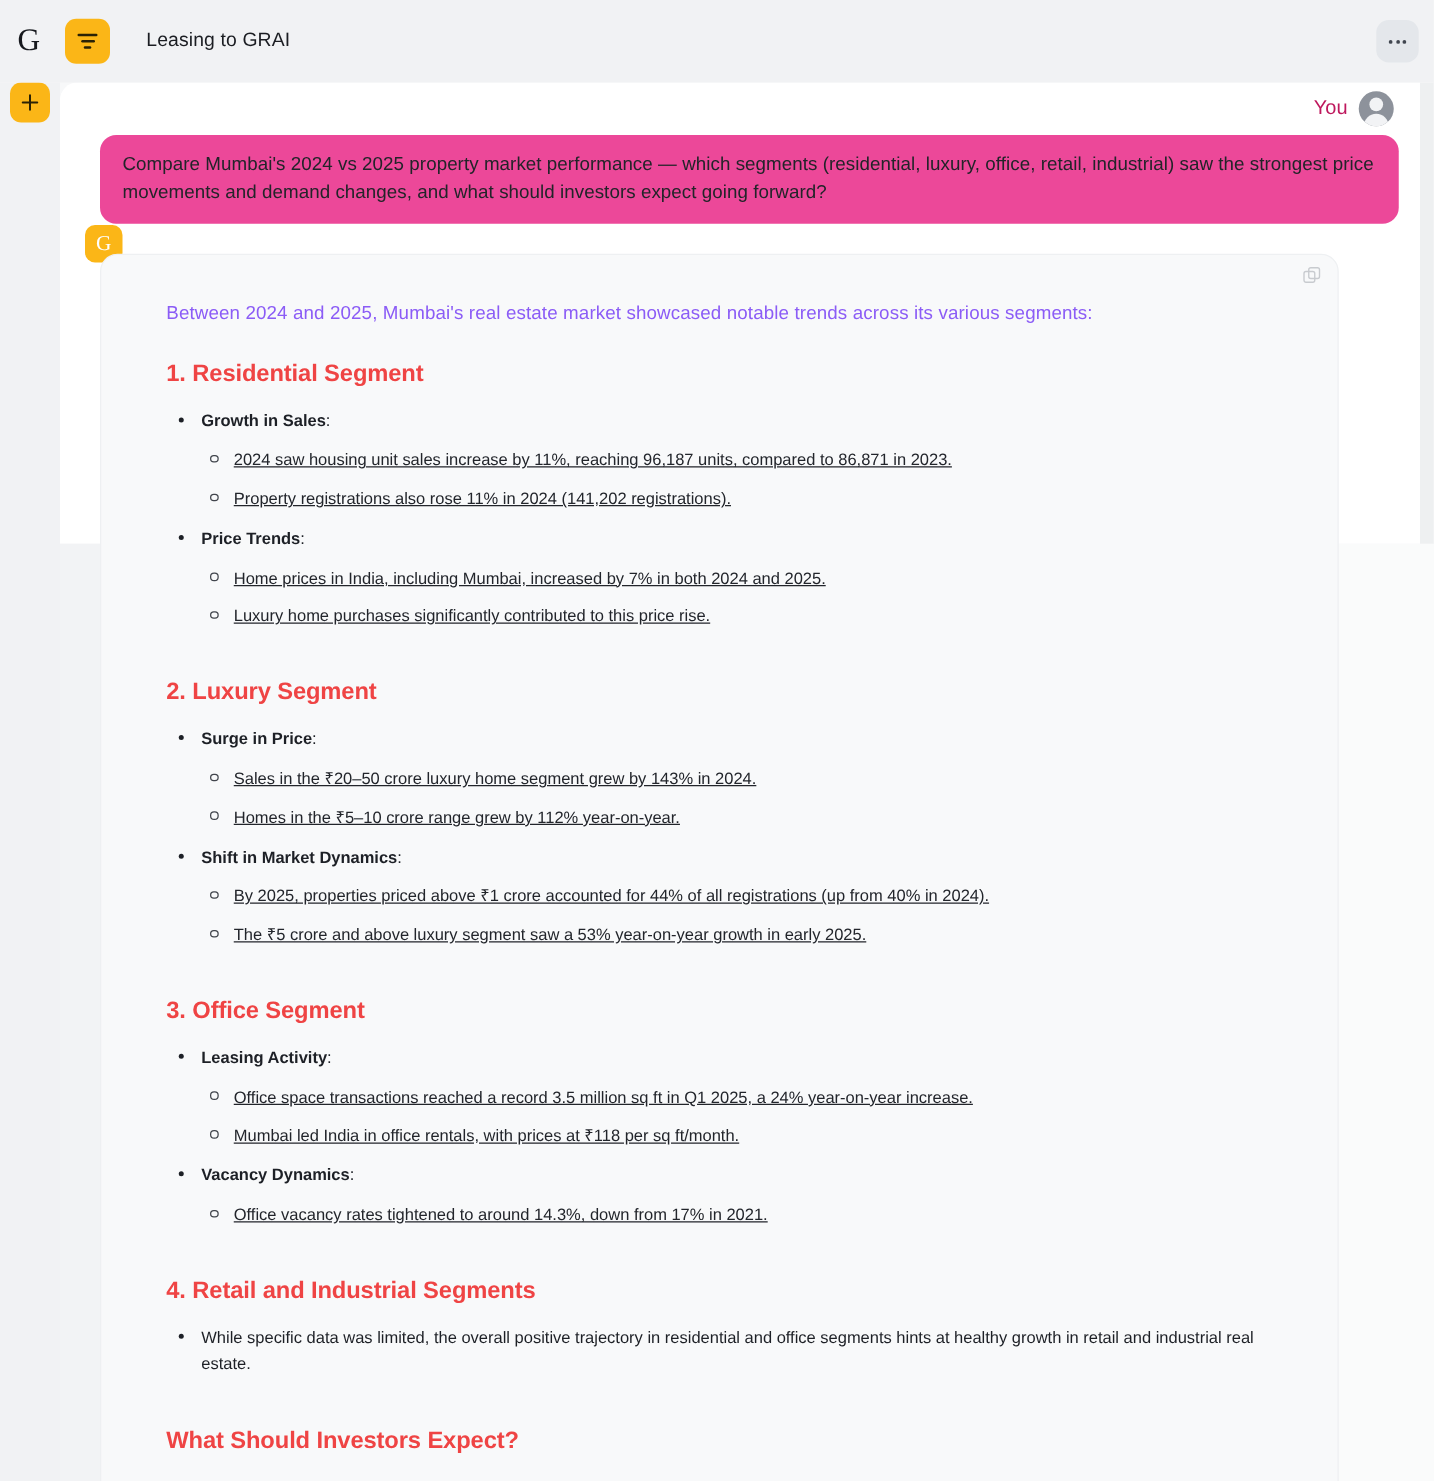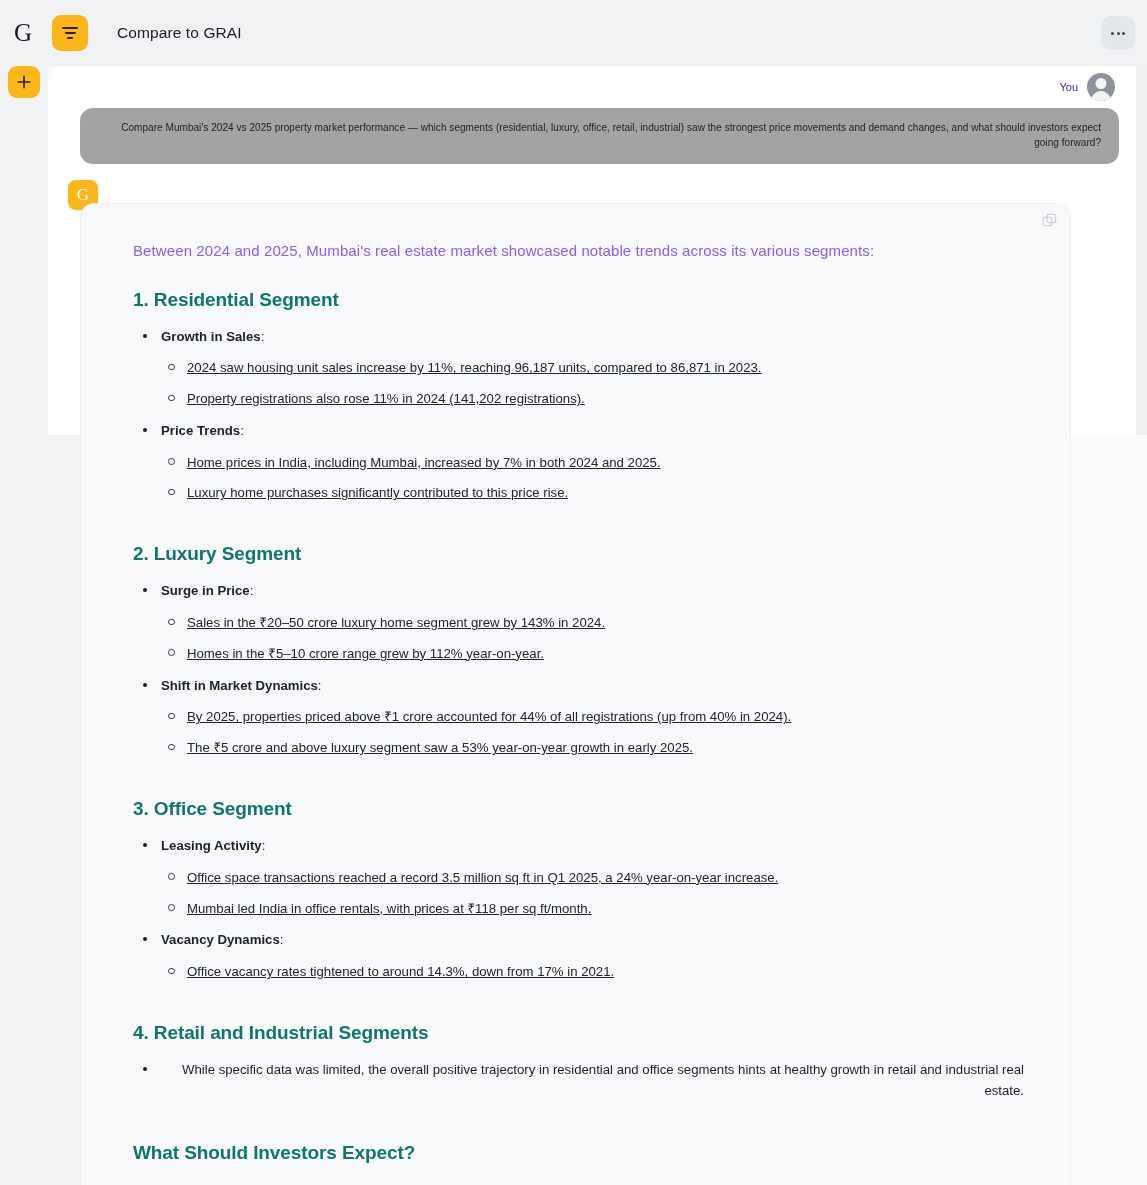--- a/index.html
+++ b/index.html
@@ -128,21 +128,21 @@
     width: 1039px;
   }
   .user-meta {
     display: flex;
     align-items: center;
     justify-content: flex-end;
     gap: 9px;
     height: 34px;
     padding-right: 4px;
   }
-  .user-name { font-size: 11px; color: #4c1d95; }
+  .user-name { font-size: 16px; color: #be185d; }
   .avatar {
     width: 28px; height: 28px;
     border-radius: 50%;
     background: #8d929b;
     position: relative;
     overflow: hidden;
     flex: none;
   }
   .avatar::before {
     content: "";
@@ -157,28 +157,27 @@
     content: "";
     position: absolute;
     left: 50%; top: 18px;
     transform: translateX(-50%);
     width: 20px; height: 16px;
     border-radius: 10px 10px 0 0;
     background: #f2f3f5;
   }
   .user-bubble {
     margin-top: 4px;
-    background: #a3a3a3;
+    background: #ec4899;
     border-radius: 13px;
     padding: 13px 18px 14px 18px;
-    font-size: 10px;
+    font-size: 15px;
     line-height: 1.45;
     color: #222429;
     letter-spacing: .05px;
-    text-align: right;
   }
 
   
   .assistant-avatar {
     position: absolute;
     top: 180px; left: 68px;
     width: 30px; height: 30px;
     border-radius: 8px;
     background: #fbb617;
     display: flex; align-items: center; justify-content: center;
@@ -210,21 +209,21 @@
     font-size: 15px;
     color: #8b5cf6;
     line-height: 1.5;
     margin-bottom: 26px;
     letter-spacing: .1px;
   }
 
   h2.section-h {
     font-size: 19px;
     font-weight: bold;
-    color: #0f766e;
+    color: #ef4444;
     letter-spacing: -.1px;
     margin: 0 0 16px 0;
   }
   .sec-gap { height: 28px; }
 
   ul.lvl1 { list-style: none; margin: 0 0 0 4px; padding: 0; }
   ul.lvl1 > li {
     position: relative;
     padding-left: 24px;
     font-size: 13.2px;
@@ -256,21 +255,21 @@
   ul.lvl2 > li::before {
     content: "";
     position: absolute;
     left: 7px; top: 5.5px;
     width: 4.5px; height: 4.5px;
     border-radius: 50%;
     border: 1px solid #41454c;
     background: transparent;
   }
 
-  ul.plain { list-style: none; margin: 0 0 0 4px; padding: 0; text-align: right; }
+  ul.plain { list-style: none; margin: 0 0 0 4px; padding: 0; }
   ul.plain > li {
     position: relative;
     padding-left: 24px;
     font-size: 13.2px;
     color: #1d2026;
     line-height: 1.55;
     margin-bottom: 13px;
   }
   ul.plain > li::before {
     content: "";
@@ -298,21 +297,21 @@
   </div>
 </div>
 
 <div class="topbar">
   <div class="brand-logo">G</div>
   <div class="filter-btn">
     <i></i>
     <i></i>
     <i></i>
   </div>
-  <div class="topbar-title">Compare to GRAI</div>
+  <div class="topbar-title">Leasing to GRAI</div>
   <div class="more-btn">
     <span></span>
     <span></span>
     <span></span>
   </div>
 </div>
 
 <div class="user-block">
   <div class="user-meta">
     <span class="user-name">You</span>

